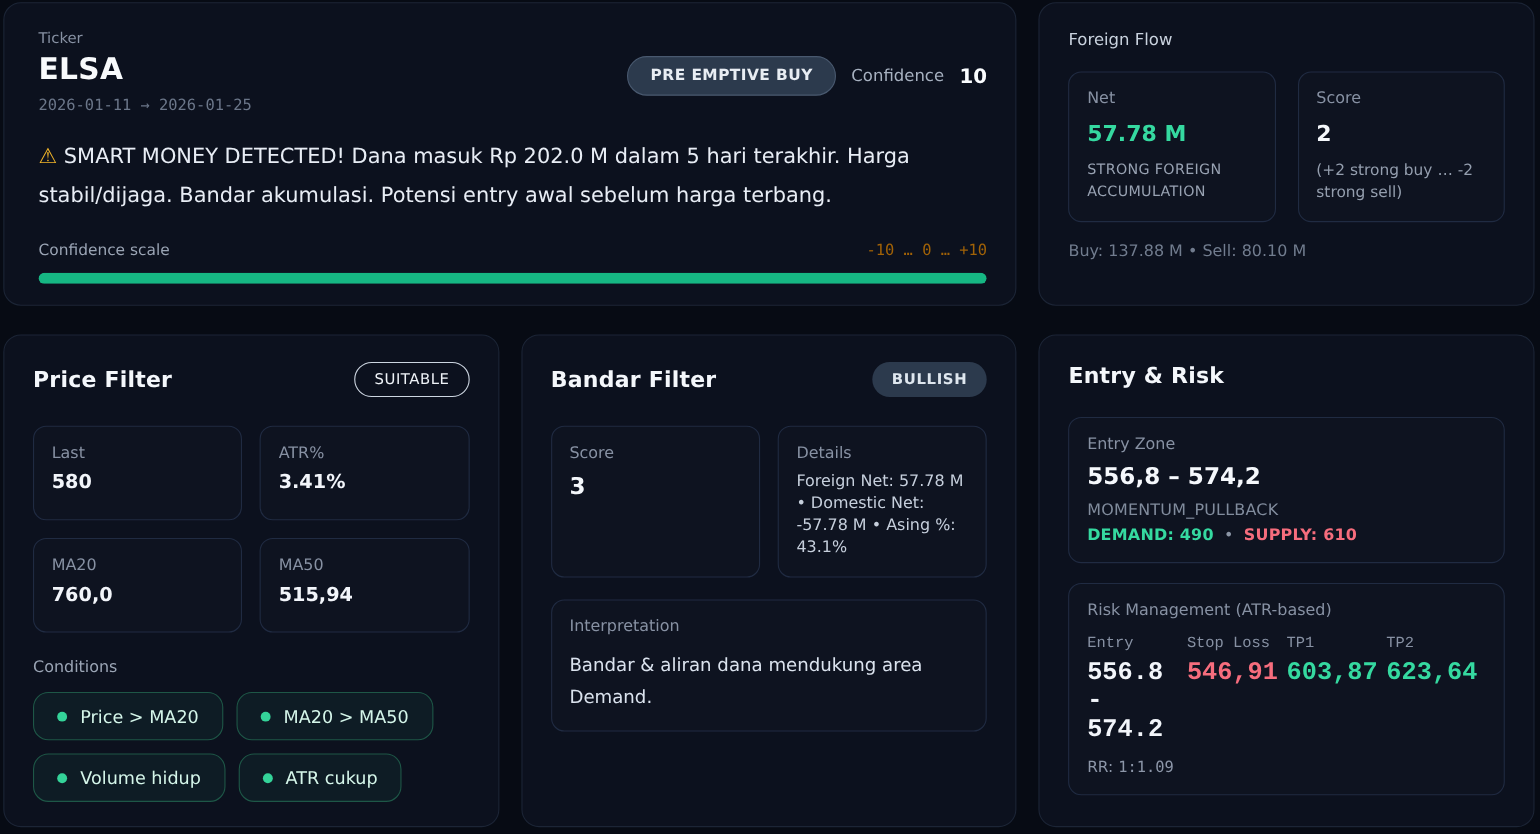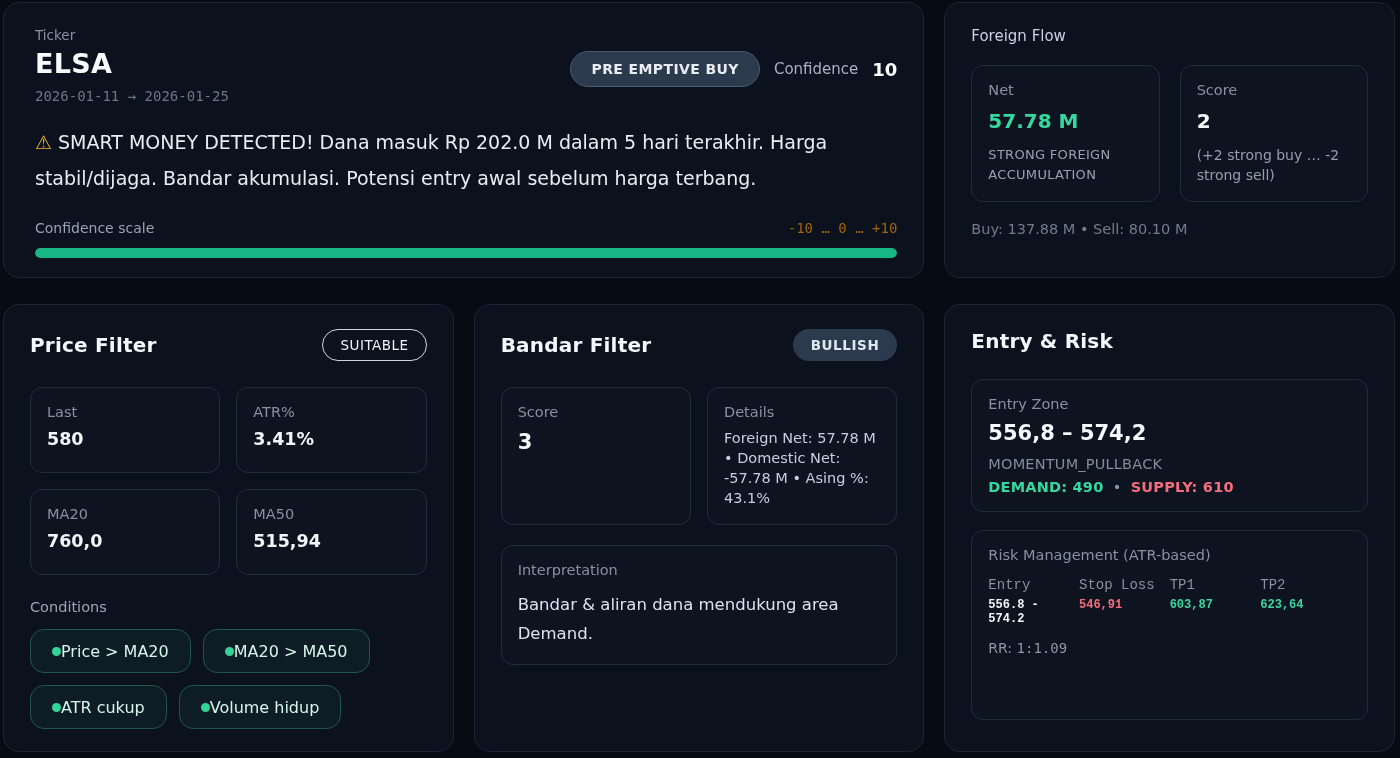--- a/index.html
+++ b/index.html
@@ -77,21 +77,21 @@
     font-size:13.5px; font-weight:bold; color:#dfe7ef; letter-spacing:.6px;
   }
 
   
   .tiles { display:grid; grid-template-columns:1fr 1fr; gap:16px; margin-top:26px; }
   .tile { min-height:86px; }
   .tile-value { font-size:17.5px; font-weight:bold; color:#f2f5fa; margin-top:9px; }
   .cond-label { font-size:14.5px; color:#9aa4b4; margin-top:24px; }
   .chips { display:flex; flex-wrap:wrap; gap:12px; margin-top:14px; }
   .chip {
-    display:inline-flex; align-items:center; 
+    display:inline-flex; align-items:center; gap:12px;
     height:44px; padding:0 21px;
     background:rgba(45,212,160,0.06);
     border:1px solid #1e5747; border-radius:14px;
     font-size:16px; color:#d5f6ea;
   }
   .chip-dot { width:9px; height:9px; border-radius:50%; background:#34d399; }
 
   
   .bf-boxes { display:grid; grid-template-columns:1fr 1fr; gap:16px; margin-top:26px; }
   .bf-box { min-height:116px; }
@@ -104,21 +104,21 @@
   .ez-box { margin-top:26px; min-height:128px; }
   .ez-value { font-size:21px; font-weight:bold; color:#f5f8fc; margin-top:9px; }
   .ez-strategy { font-size:14.5px; color:#818c9d; margin-top:11px; letter-spacing:.2px; }
   .ez-ds { font-size:14.5px; font-weight:bold; margin-top:7px; letter-spacing:.2px; }
   .green { color:#35d9a0; }
   .rose  { color:#f66d7d; }
   .sep-dot { color:#8b95a5; font-weight:normal; padding:0 4px; }
   .risk-box { margin-top:18px; min-height:190px; }
   .risk-grid { display:grid; grid-template-columns:1fr 1fr 1fr 1fr; row-gap:16px; margin-top:14px;font-family:Liberation Mono, monospace; }
   .rg-label { font-size:14px; color:#8791a3; }
-  .rg-value { font-size:12px; font-weight:bold; margin-top:5px; }
+  .rg-value { font-size:23px; font-weight:bold; margin-top:5px; }
   .rg-white { color:#f2f5fa; }
   .rr-line { font-size:14px; color:#8c96a8; margin-top:14px; }
 </style>
 </head>
 <body>
 
 <div class="grid">
 
   <section class="card card-signal">
     <div class="sig-header">
@@ -190,25 +190,25 @@
       <span class="chip">
         <span class="chip-dot"></span>
         <span>Price &gt; MA20</span>
       </span>
       <span class="chip">
         <span class="chip-dot"></span>
         <span>MA20 &gt; MA50</span>
       </span>
       <span class="chip">
         <span class="chip-dot"></span>
+        <span>Volume hidup</span>
+      </span>
+      <span class="chip">
+        <span class="chip-dot"></span>
         <span>ATR cukup</span>
-      </span>
-      <span class="chip">
-        <span class="chip-dot"></span>
-        <span>Volume hidup</span>
       </span>
     </div>
   </section>
 
   <section class="card">
     <div class="card-head">
       <h2 class="card-title">Bandar Filter</h2>
       <span class="pill-solid">BULLISH</span>
     </div>
     <div class="bf-boxes">

